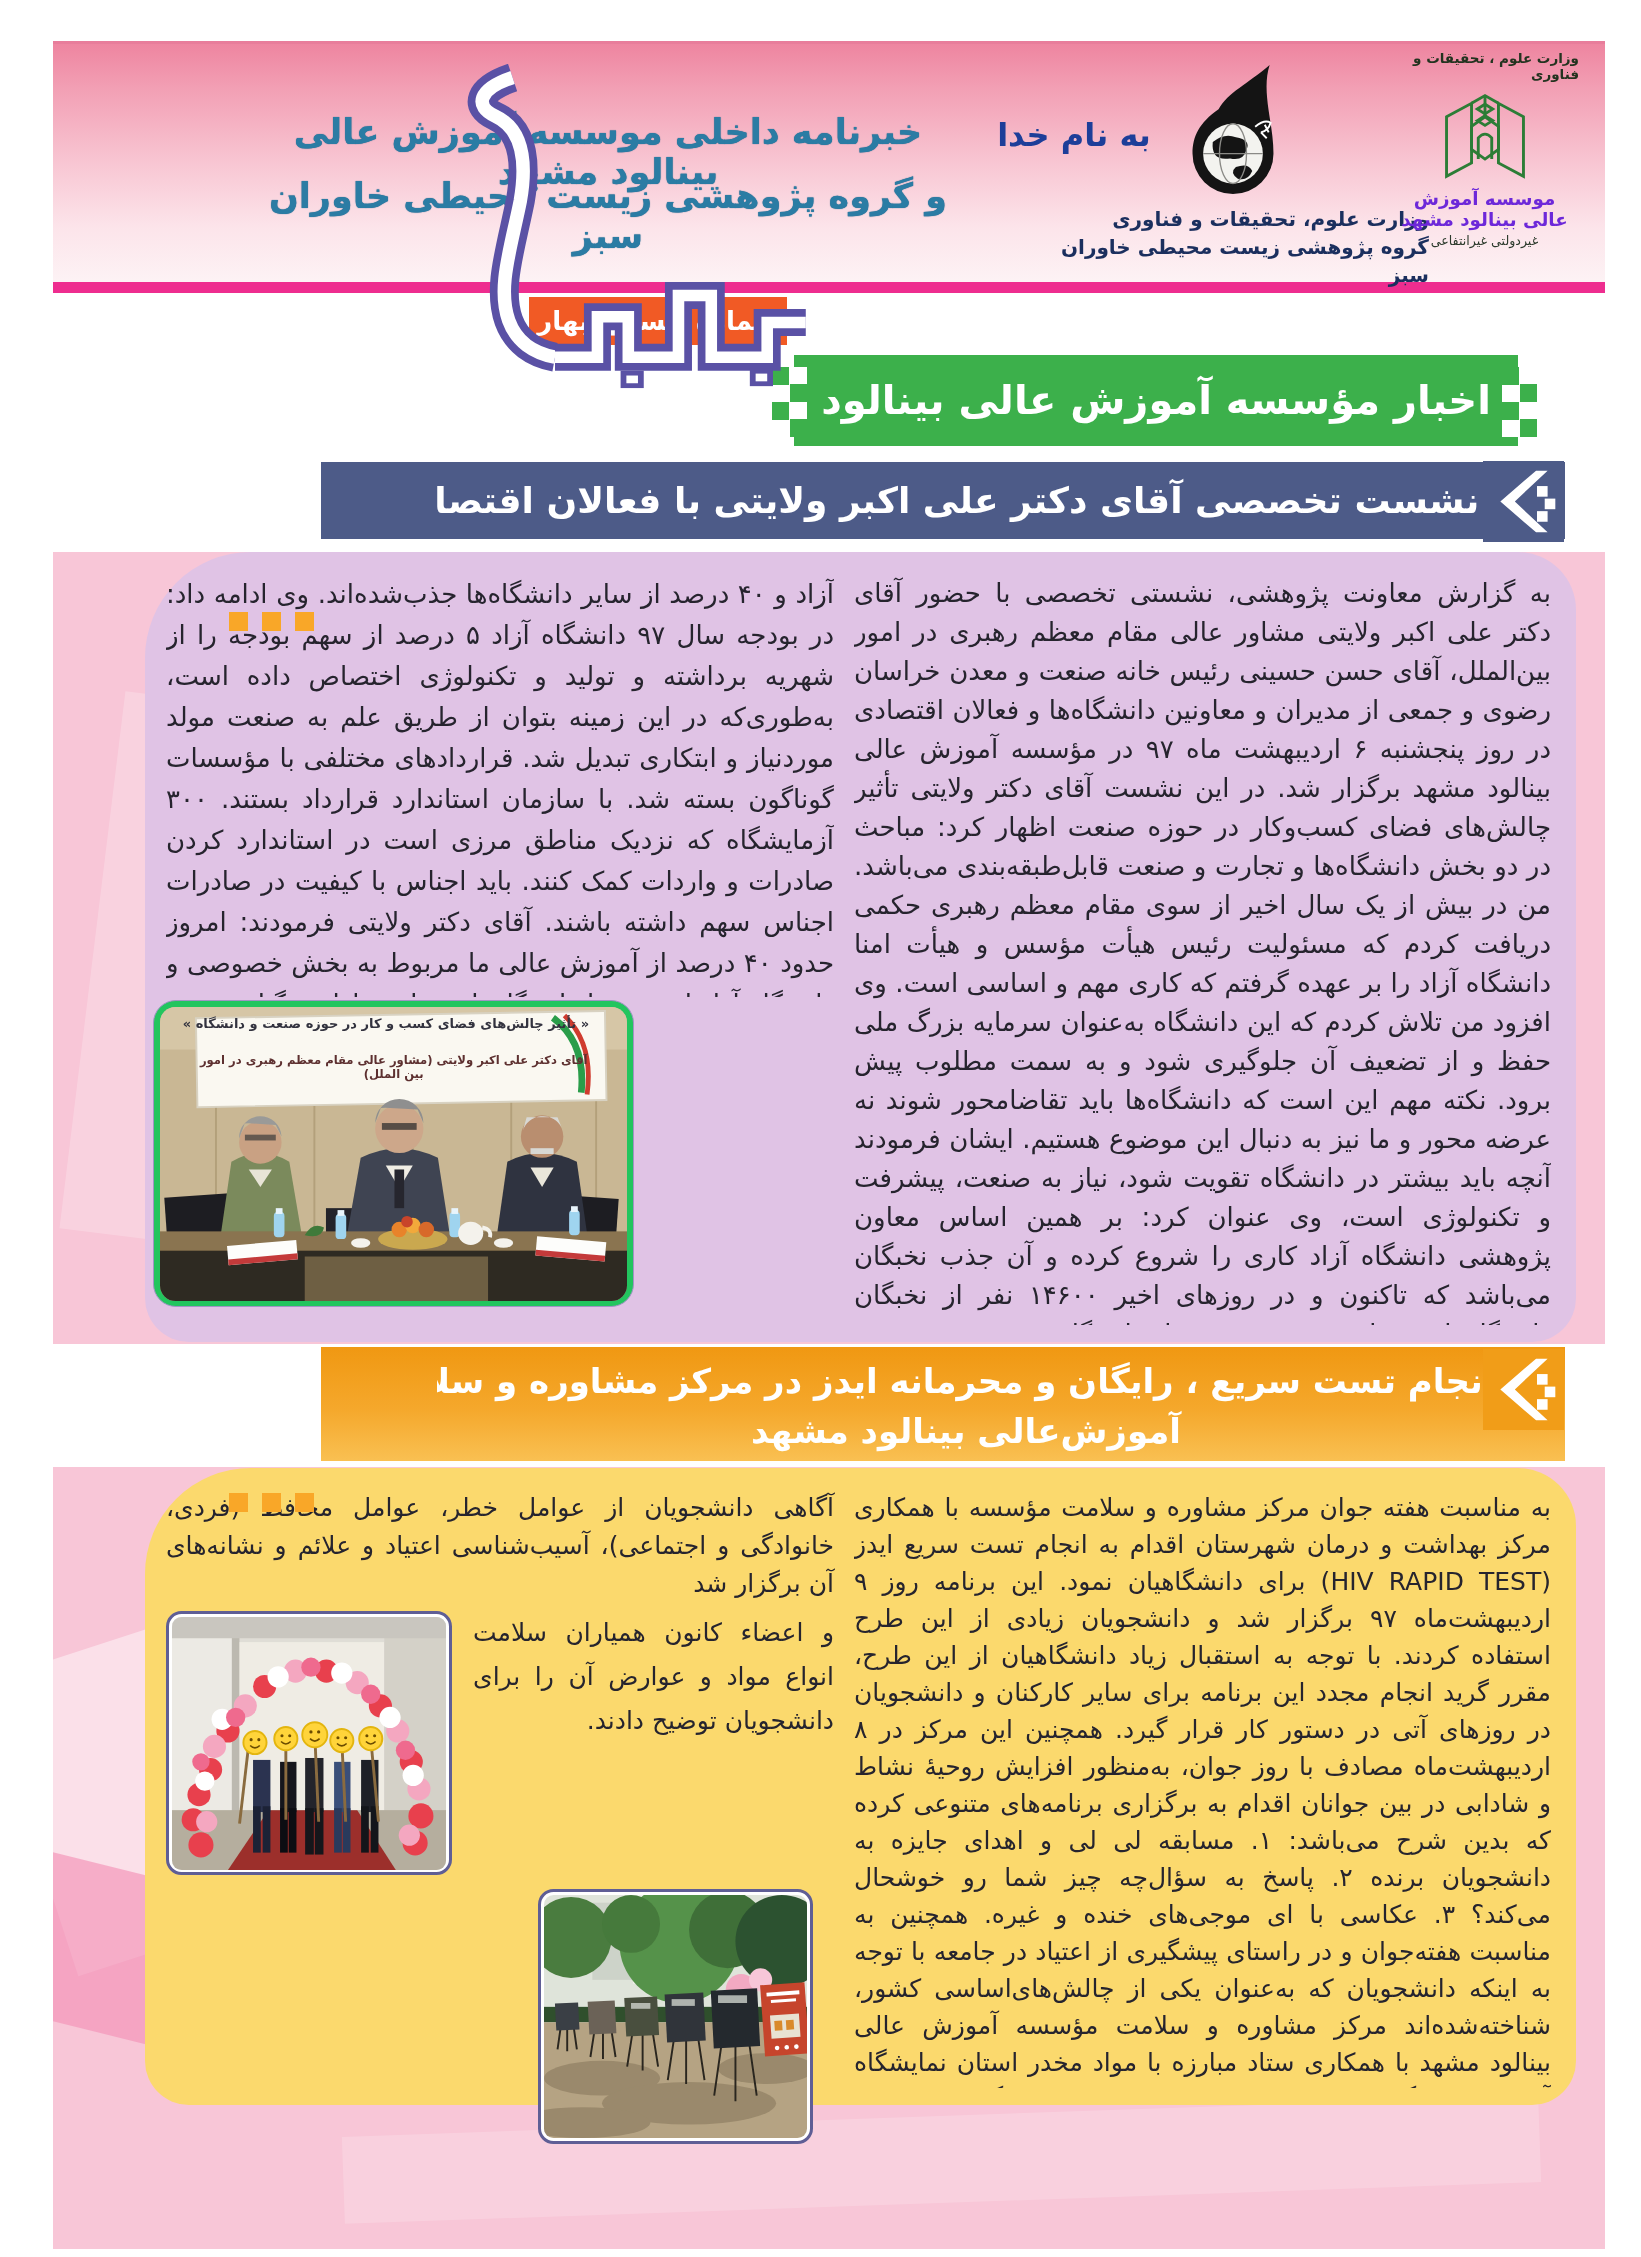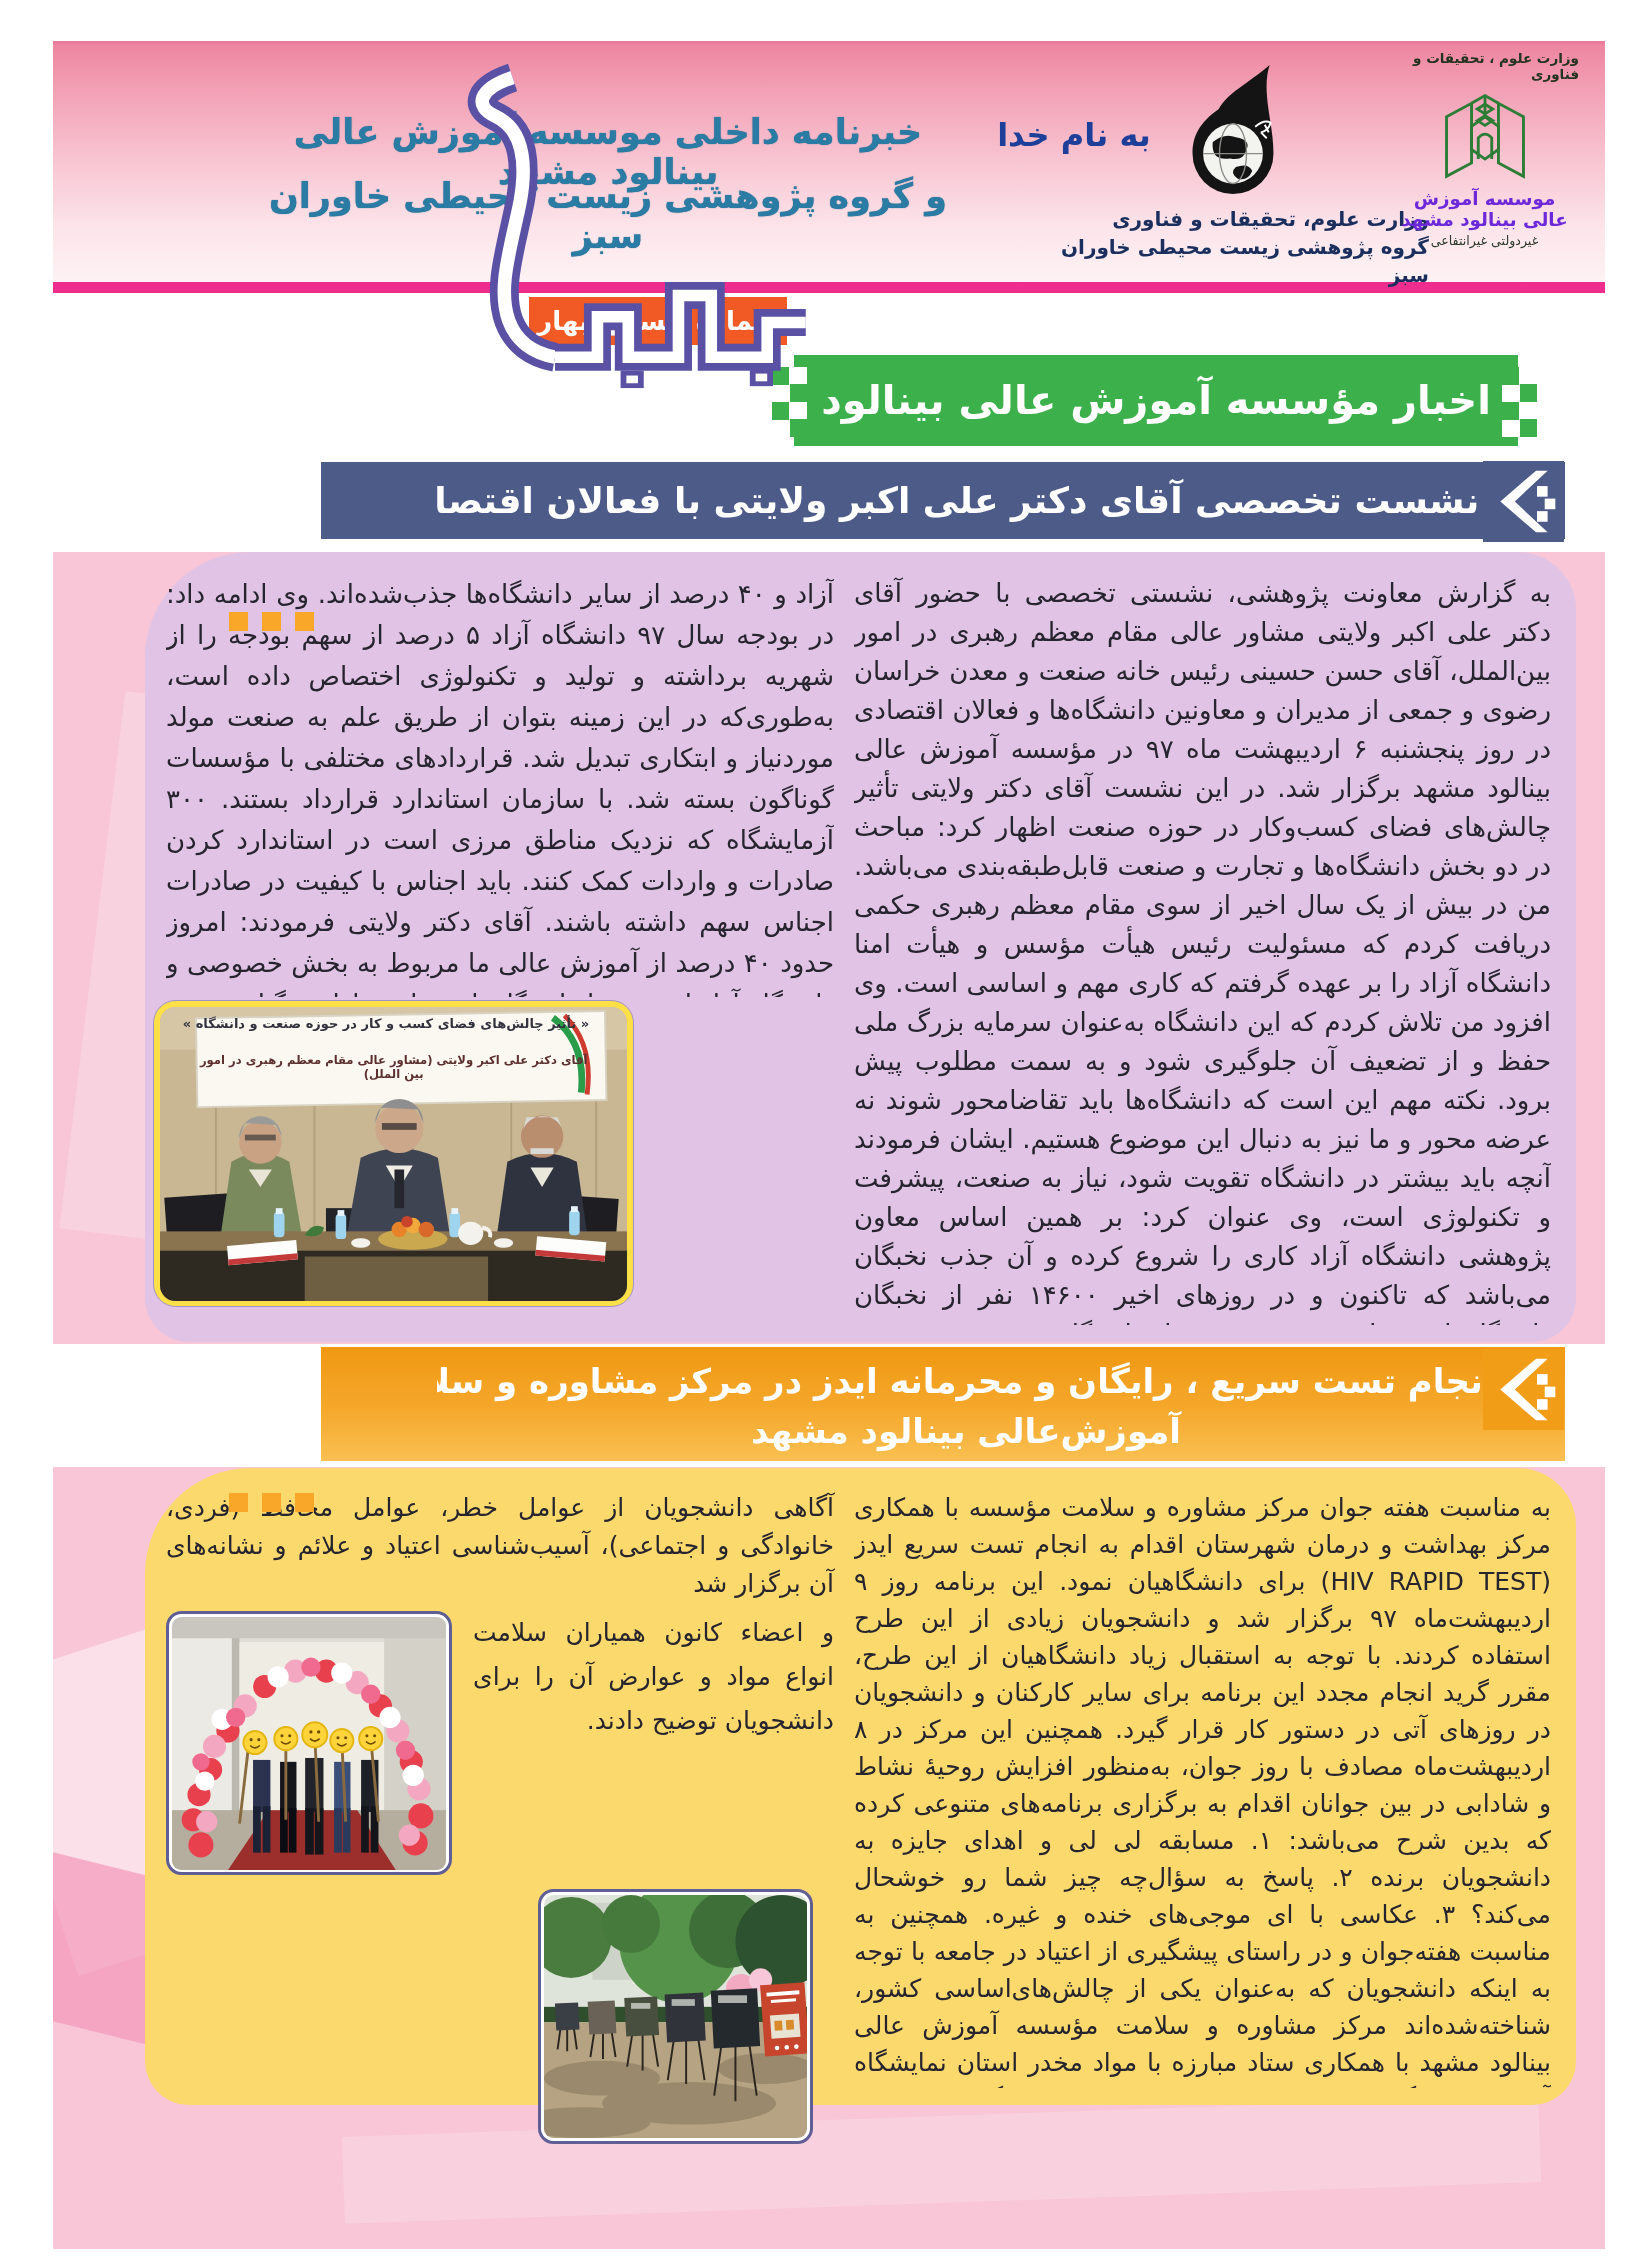--- a/index.html
+++ b/index.html
@@ -86,21 +86,21 @@
   .a1-left{left:166px;top:574px;width:668px;height:423px;font-size:26px;line-height:41px;overflow:hidden;}
 
   .a2-right{left:854px;top:1489px;width:697px;height:599px;font-size:25px;line-height:37px;overflow:hidden;}
   .a2-left{left:166px;top:1489px;width:668px;height:604px;z-index:6;}
   .a2-intro{font-size:25px;line-height:38px;color:#26242e;text-align:justify;}
   .a2-row{display:flex;gap:17.4px;margin-top:7.7px;align-items:flex-start;}
   .a2-side{flex:1;font-size:25px;line-height:44px;color:#26242e;text-align:justify;padding-left:3.9px;}
 
   
   .photo1{left:153px;top:1000px;width:481px;height:307px;z-index:6;
-    background:#fde047;border:1px solid #a193c4;border-radius:23px;padding:5.8px;box-sizing:border-box;}
+    background:#22c55e;border:1px solid #a193c4;border-radius:23px;padding:5.8px;box-sizing:border-box;}
   .photo1-inner{position:relative;width:467px;height:294px;border-radius:15.4px;overflow:hidden;}
   .photo1-inner svg{display:block;width:100%;height:100%;}
   .banner-t1{position:absolute;top:9.7px;right:29px;left:13.5px;text-align:center;
     font-size:13px;font-weight:bold;color:#33333f;z-index:2;}
   .banner-t2{position:absolute;top:46px;right:39px;left:39px;text-align:center;
     font-size:11.6px;font-weight:bold;color:#5d3030;z-index:2;}
 
   .photo-frame-dark{background:#ffffff;border:3.9px solid #5f5e95;border-radius:15.4px;padding:2.9px;box-sizing:content-box;flex:none;}
   .photo2-inner{width:274px;height:253px;border-radius:9.7px;overflow:hidden;}
   .photo3-wrap{margin:13.5px 0 0 0;margin-right:21px;width:263px;}

